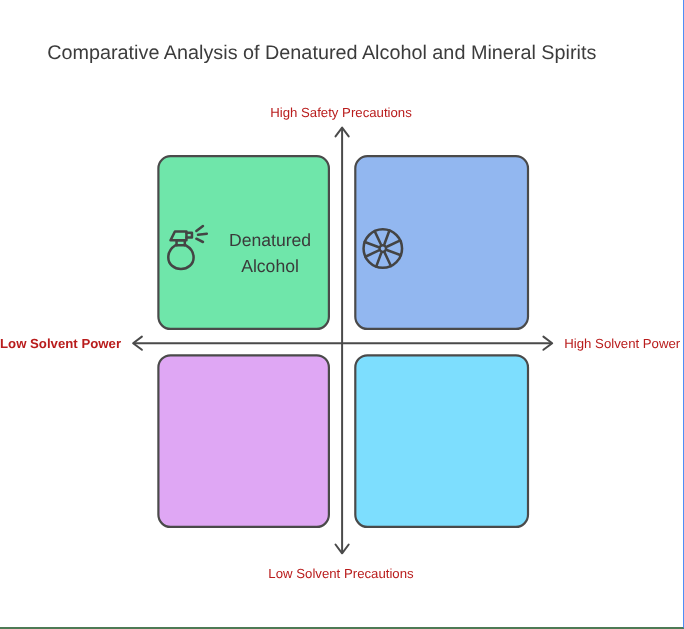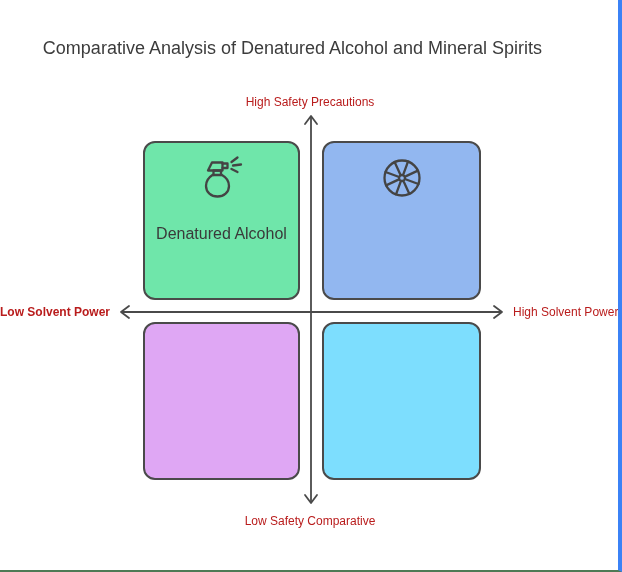--- a/index.html
+++ b/index.html
@@ -2,21 +2,21 @@
 <html><head>
 <meta charset="utf-8">
 <style>
   html, body { margin: 0; padding: 0; background: #fff; }
   * { box-sizing: border-box; }
   .canvas {
     position: relative;
     width: 622px;
     height: 572px;
     background: #ffffff;
-    border-right: 4px solid #3b82f6;
+    border-right: 1px solid #3b82f6;
     border-bottom: 2px solid #4E7A55;
     font-family: "Liberation Sans", "DejaVu Sans", sans-serif;
     overflow: hidden;
   }
   .title {
     position: absolute;
     left: 0; top: 37px;
     width: 585px;
     text-align: center;
     font-size: 18px;
@@ -37,21 +37,21 @@
   .axes-svg {
     position: absolute;
     left: 0; top: 0;
     width: 622px; height: 572px;
   }
   .quad {
     position: absolute;
     border: 2px solid #4A4A4A;
     border-radius: 12px;
     display: flex;
-    flex-direction: column;
+    flex-direction: row;
     align-items: center;
   }
   .q-tl { left: 143px; top: 141px; width: 157px; height: 159px; }
   .q-tr { left: 322px; top: 141px; width: 159px; height: 159px; }
   .q-bl { left: 143px; top: 322px; width: 157px; height: 158px; }
   .q-br { left: 322px; top: 322px; width: 159px; height: 158px; }
   .quad-icon { margin-top: 11px; width: 48px; height: 48px; flex: 0 0 auto; }
   .quad-label {
     margin-top: 20px;
     text-align: center;
@@ -62,21 +62,21 @@
   .quad-label span { display: block; }
 </style>
 </head>
 <body>
 
 <div class="canvas">
 
   <div class="title">Comparative Analysis of Denatured Alcohol and Mineral Spirits</div>
 
   <div class="axis-label axis-top">High Safety Precautions</div>
-  <div class="axis-label axis-bottom">Low Safety Comparative</div>
+  <div class="axis-label axis-bottom">Low Solvent Precautions</div>
   <div class="axis-label axis-left">Low Solvent Power</div>
   <div class="axis-label axis-right">High Solvent Power</div>
 
   <svg class="axes-svg" viewBox="0 0 622 572" fill="none" stroke="#4A4A4A" stroke-width="1.8" stroke-linecap="round" stroke-linejoin="round">
 
     <line x1="311" y1="117" x2="311" y2="502"></line>
     <path d="M305 124 L311 116 L317 124"></path>
     <path d="M305 495 L311 503 L317 495"></path>
 
     <line x1="122" y1="312" x2="501" y2="312"></line>

